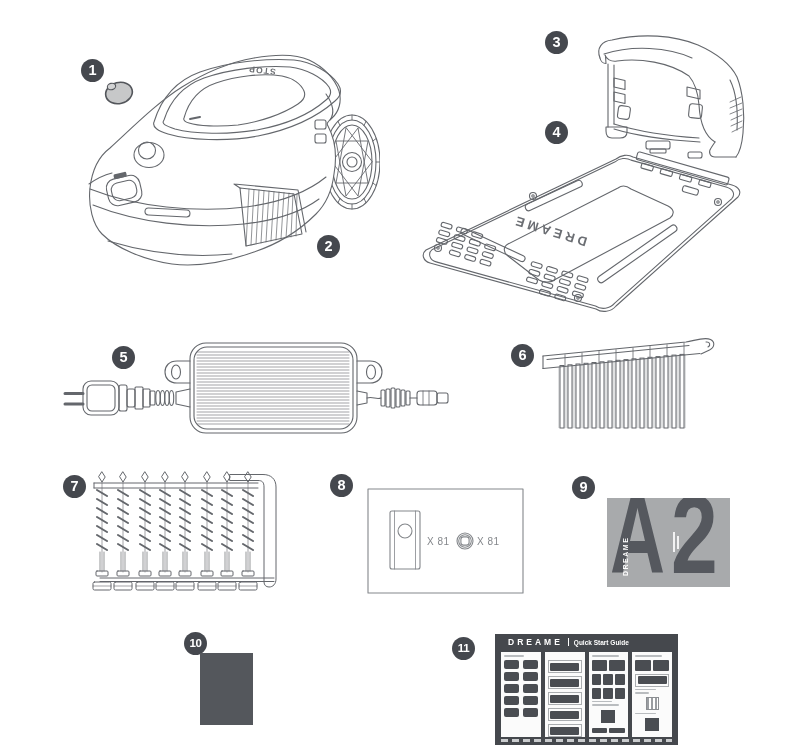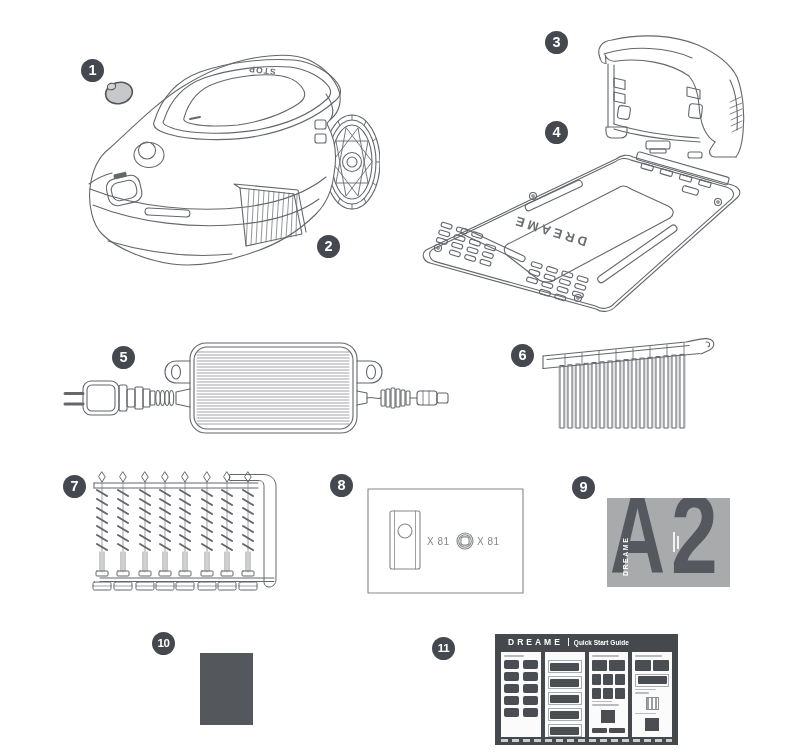--- a/index.html
+++ b/index.html
@@ -50,22 +50,22 @@
 
   <div class="badge" style="left:81px;top:59px">1</div>
   <div class="badge" style="left:317px;top:235px">2</div>
   <div class="badge" style="left:545px;top:31px">3</div>
   <div class="badge" style="left:545px;top:121px">4</div>
   <div class="badge" style="left:112px;top:346px">5</div>
   <div class="badge" style="left:511px;top:344px">6</div>
   <div class="badge" style="left:63px;top:475px">7</div>
   <div class="badge" style="left:330px;top:474px">8</div>
   <div class="badge" style="left:572px;top:476px">9</div>
-  <div class="badge wide" style="left:152px;top:632px">10</div>
-  <div class="badge wide" style="left:432px;top:637px">11</div>
+  <div class="badge wide" style="left:184px;top:632px">10</div>
+  <div class="badge wide" style="left:452px;top:637px">11</div>
 
   <svg class="part" style="left:100px;top:76px" width="40" height="34" viewBox="0 0 40 34">
     <ellipse cx="19" cy="17" rx="13.5" ry="10.5" transform="rotate(-14 19 17)" fill="#c7c8c9" stroke="#53565b" stroke-width="1.6"></ellipse>
     <ellipse cx="11.5" cy="10.5" rx="4.2" ry="3.2" transform="rotate(-14 11.5 10.5)" fill="#d2d3d4" stroke="#53565b" stroke-width="1.1"></ellipse>
   </svg>
 
   <svg class="part" style="left:88px;top:38px" width="292" height="235" viewBox="0 0 292 235">
     <g stroke="#64676c" fill="none" stroke-width="1.1" stroke-linecap="round" stroke-linejoin="round">
 
       <g>

